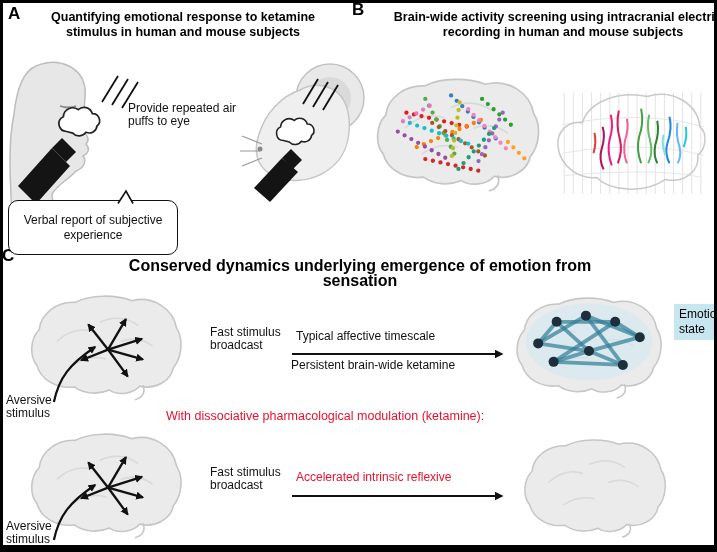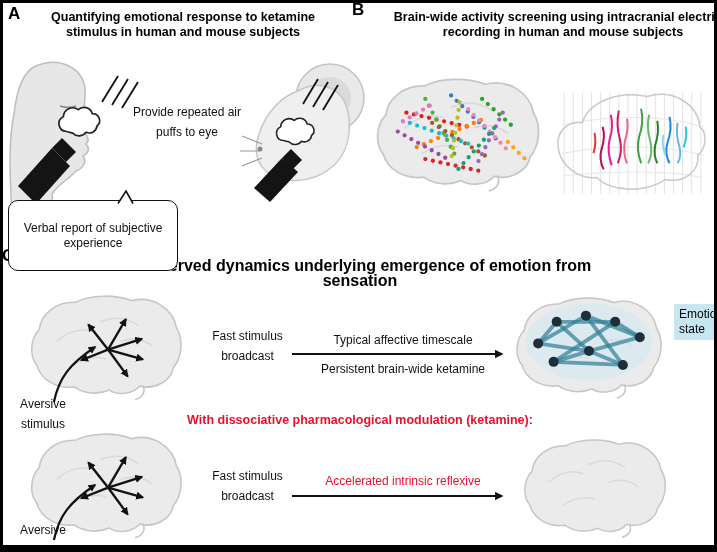--- a/index.html
+++ b/index.html
@@ -3,26 +3,26 @@
 <meta charset="utf-8">
 <style>
   html,body{margin:0;padding:0;background:#888}
   .frame{position:relative;width:717px;height:552px;background:#fff;overflow:hidden;
          font-family:"Liberation Sans",sans-serif;color:#111}
   .frame-border{position:absolute;inset:0;border:3px solid #000;border-bottom-width:7px;
                 z-index:60;pointer-events:none}
   .abs{position:absolute}
   .panel-label{font-weight:700;font-size:17px;color:#000}
   .fig-title{font-weight:700;font-size:12.5px;line-height:15px;text-align:center;color:#000}
-  .txt{font-size:12px;line-height:20px;text-align:center;color:#111}
+  .txt{font-size:12px;line-height:13px;color:#111}
   .red{color:var(--accent-red,#e8112d)}
-  .bold{font-weight:700}
+  .bold{font-weight:400}
   .state-chip{background:var(--state-bg,#c8e6f0);font-size:12px;line-height:15px;
               padding:3px 5px;color:#000;text-align:left}
-  .verbal-box{border:1.6px solid #111;border-radius:10px;background:#fff;padding:20px 4px;
+  .verbal-box{border:1.6px solid #111;border-radius:10px;background:#fff;padding:12px 4px;
               font-size:12px;line-height:14.5px;text-align:center;z-index:1}
   svg{display:block;overflow:visible}
 </style>
 </head>
 <body>
 
 <div class="frame">
 
   <svg width="0" height="0" style="position:absolute" aria-hidden="true">
     <defs>

